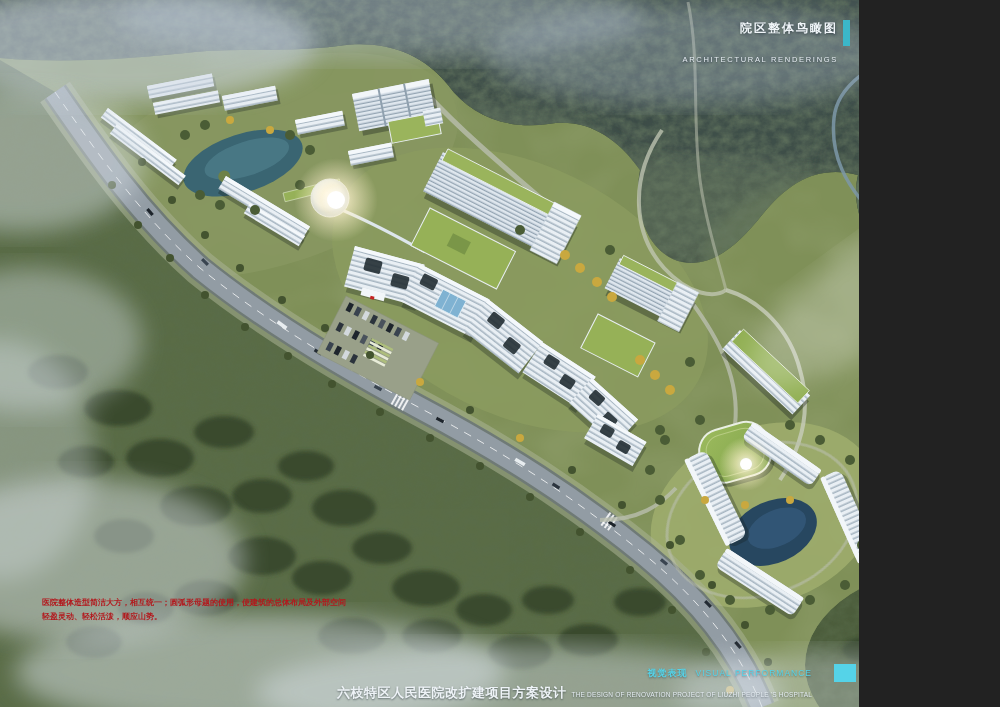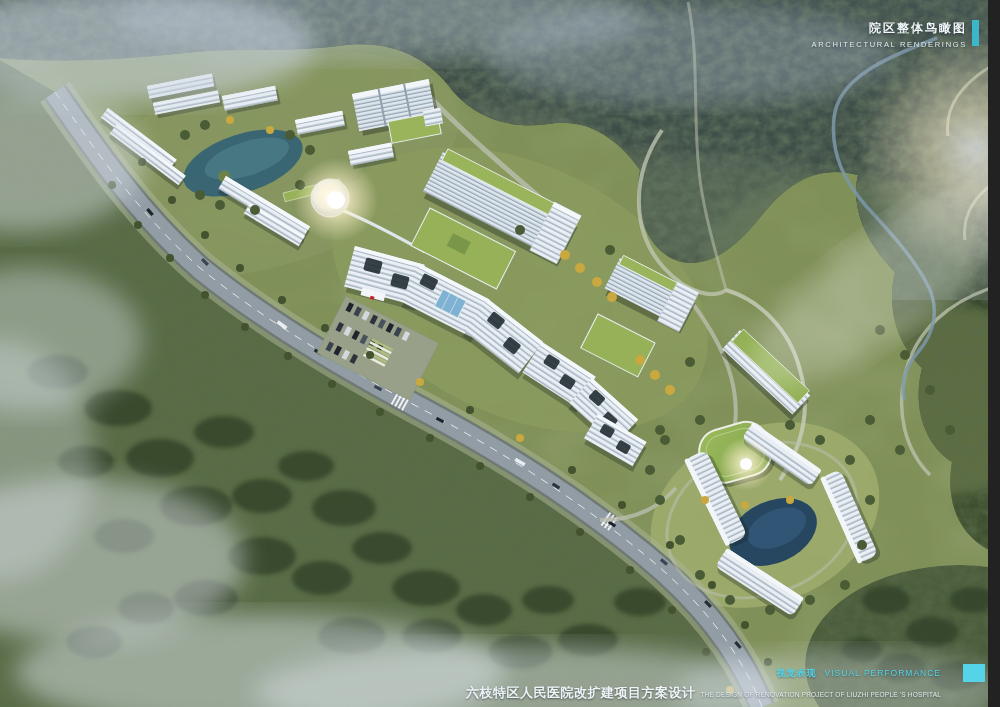--- a/index.html
+++ b/index.html
@@ -1,28 +1,28 @@
 <!DOCTYPE html>
 <html style="--accent-teal: #3bb7c9; --accent-cyan: #55d3e8; --annotation-red: #b3181d; --title-white: #f0f5f9;"><head>
 <meta charset="utf-8">
 <style>
   :root{
     --accent-teal:#3bb7c9; --accent-cyan:#55d3e8; --annotation-red:#b3181d; --title-white:#f0f5f9;
   }
   html,body{margin:0;padding:0;background:#222;}
-  #stage{position:relative;width:988px;height:707px;overflow:hidden;
+  #stage{position:relative;width:859px;height:707px;overflow:hidden;
          font-family:"Liberation Sans","DejaVu Sans",sans-serif;background:#7f9058;}
   #scene{position:absolute;left:0;top:0;width:1000px;height:707px;display:block;}
   .overlay{position:absolute;z-index:5;}
   
   .hdr{top:20px;right:9px;display:flex;gap:5px;align-items:flex-start;}
   .hdr-text{text-align:right;}
   .hdr-cn{font-size:12px;font-weight:bold;color:var(--title-white);letter-spacing:2px;
           text-shadow:0 1px 3px rgba(10,20,30,.5);}
-  .hdr-en{font-size:7.5px;letter-spacing:1.7px;color:#e7edf3;margin-top:3px;
+  .hdr-en{font-size:7.5px;letter-spacing:1.7px;color:#e7edf3;margin-top:18px;
           text-shadow:0 1px 2px rgba(10,20,30,.5);}
   .hdr-bar{width:7px;height:26px;background:var(--accent-teal);}
   
   .note{left:42px;top:596px;color:var(--annotation-red);font-size:8px;line-height:14px;
         font-weight:bold;white-space:nowrap;}
   
   .ftr{top:662px;right:3px;display:flex;gap:22px;align-items:flex-start;}
   .ftr-text{text-align:right;}
   .ftr-line1{color:var(--accent-cyan);text-shadow:0 1px 2px rgba(10,20,30,.4);}
   .ftr-sec-cn{font-size:9px;font-weight:bold;letter-spacing:1px;}
@@ -530,20 +530,24 @@
 </svg>
 
 <div class="overlay hdr">
   <div class="hdr-text">
     <div class="hdr-cn">院区整体鸟瞰图</div>
     <div class="hdr-en">ARCHITECTURAL RENDERINGS</div>
   </div>
   <div class="hdr-bar"></div>
 </div>
 
+<div class="overlay note">
+  <div>医院整体造型简洁大方，相互统一；圆弧形母题的使用，使建筑的总体布局及外部空间</div>
+  <div>轻盈灵动、轻松活泼，顺应山势。</div>
+</div>
 
 <div class="overlay ftr">
   <div class="ftr-text">
     <div class="ftr-line1">
       <span class="ftr-sec-cn">视觉表现</span><span class="ftr-sec-en">VISUAL PERFORMANCE</span>
     </div>
     <div class="ftr-line2">
       <span class="ftr-proj-cn">六枝特区人民医院改扩建项目方案设计</span><span class="ftr-proj-en">THE DESIGN OF RENOVATION PROJECT OF LIUZHI PEOPLE 'S HOSPITAL</span>
     </div>
   </div>

